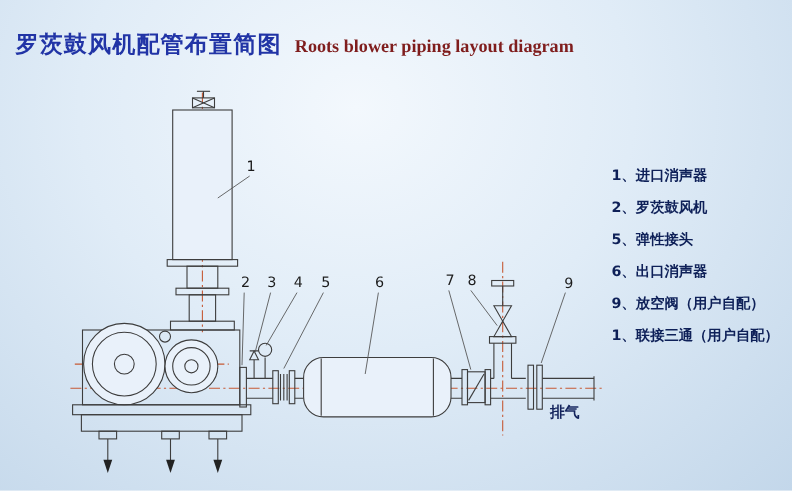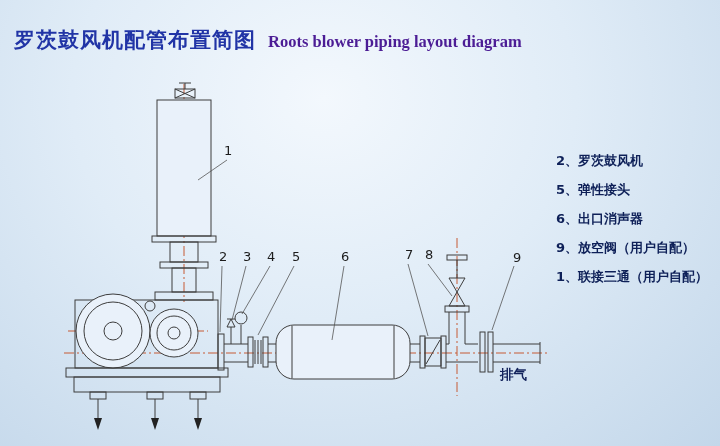--- a/index.html
+++ b/index.html
@@ -3,21 +3,21 @@
 <meta charset="utf-8">
 <style>
   html,body { margin:0; padding:0; }
   body {
     width:720px; height:446px; position:relative; overflow:hidden;
     background: radial-gradient(ellipse at 45% 22%, #f3f8fd 0%, #e0ecf7 45%, #c3d7ea 100%);
     font-family: "DejaVu Sans", sans-serif;
   }
   .title { position:absolute; left:14px; top:26px; white-space:nowrap; }
   .title-zh { font-size:21px; font-weight:bold; color:#2134a6; letter-spacing:1px; }
-  .title-en { font-family:"Liberation Serif", serif; font-size:16.5px; font-weight:bold; color:#4c1d95; margin-left:12px; }
+  .title-en { font-family:"Liberation Serif", serif; font-size:16.5px; font-weight:bold; color:#7f1d1d; margin-left:12px; }
   .legend { position:absolute; left:556px; top:146px; white-space:nowrap; }
   .legend-item { font-size:13px; font-weight:bold; color:#0e2058; line-height:29px; }
   svg.diagram { position:absolute; left:0; top:0; }
   .num { font-size:13px; fill:#1c1c1c; font-family:"DejaVu Sans",sans-serif; }
   .exhaust { font-size:13.5px; font-weight:bold; fill:#13235c; font-family:"DejaVu Sans",sans-serif; }
 </style>
 </head>
 <body>
 
 <div class="title">
@@ -161,18 +161,19 @@
     <text class="num" x="341" y="261">6</text>
     <text class="num" x="405" y="259">7</text>
     <text class="num" x="425" y="259">8</text>
     <text class="num" x="513" y="262">9</text>
   </g>
 
   <text class="exhaust" x="500" y="379">排气</text>
 </svg>
 
 <div class="legend">
+  <div class="legend-item">1、进口消声器</div>
   <div class="legend-item">2、罗茨鼓风机</div>
   <div class="legend-item">5、弹性接头</div>
   <div class="legend-item">6、出口消声器</div>
   <div class="legend-item">9、放空阀（用户自配）</div>
   <div class="legend-item">1、联接三通（用户自配）</div>
 </div>
 
 </body></html>

